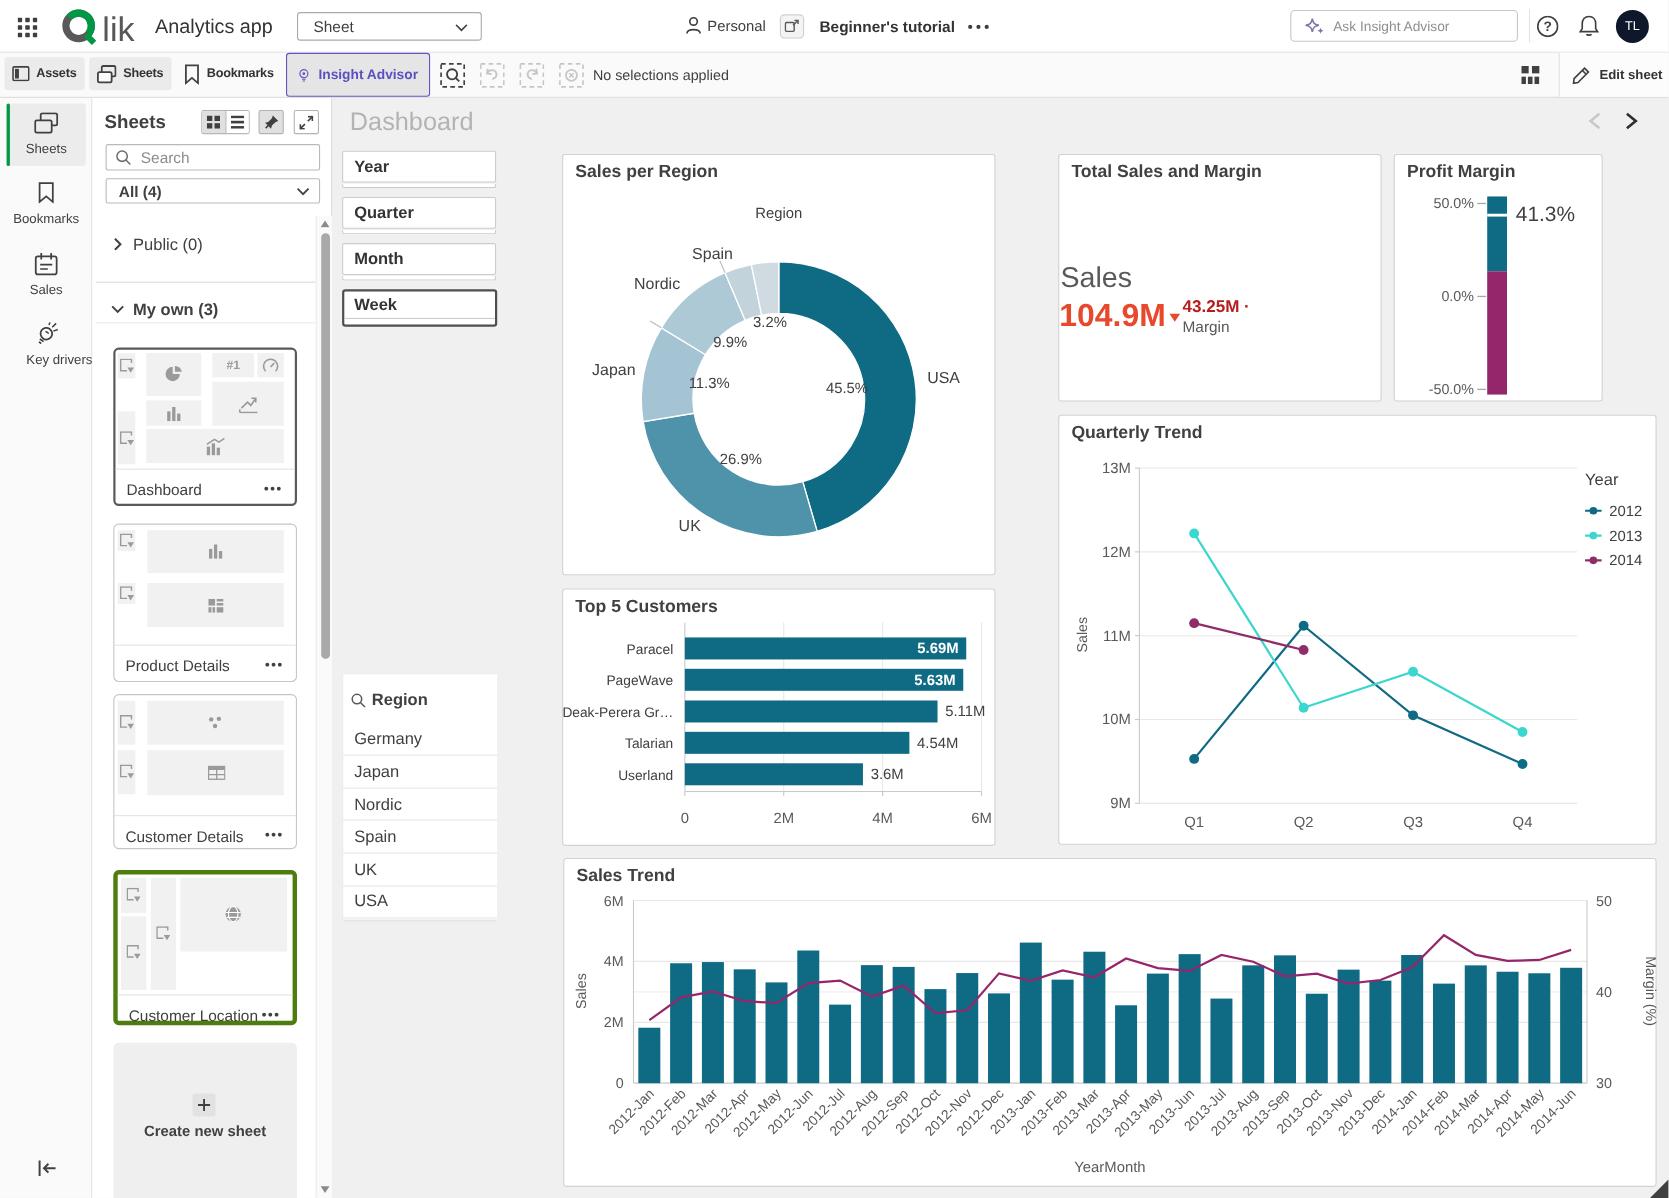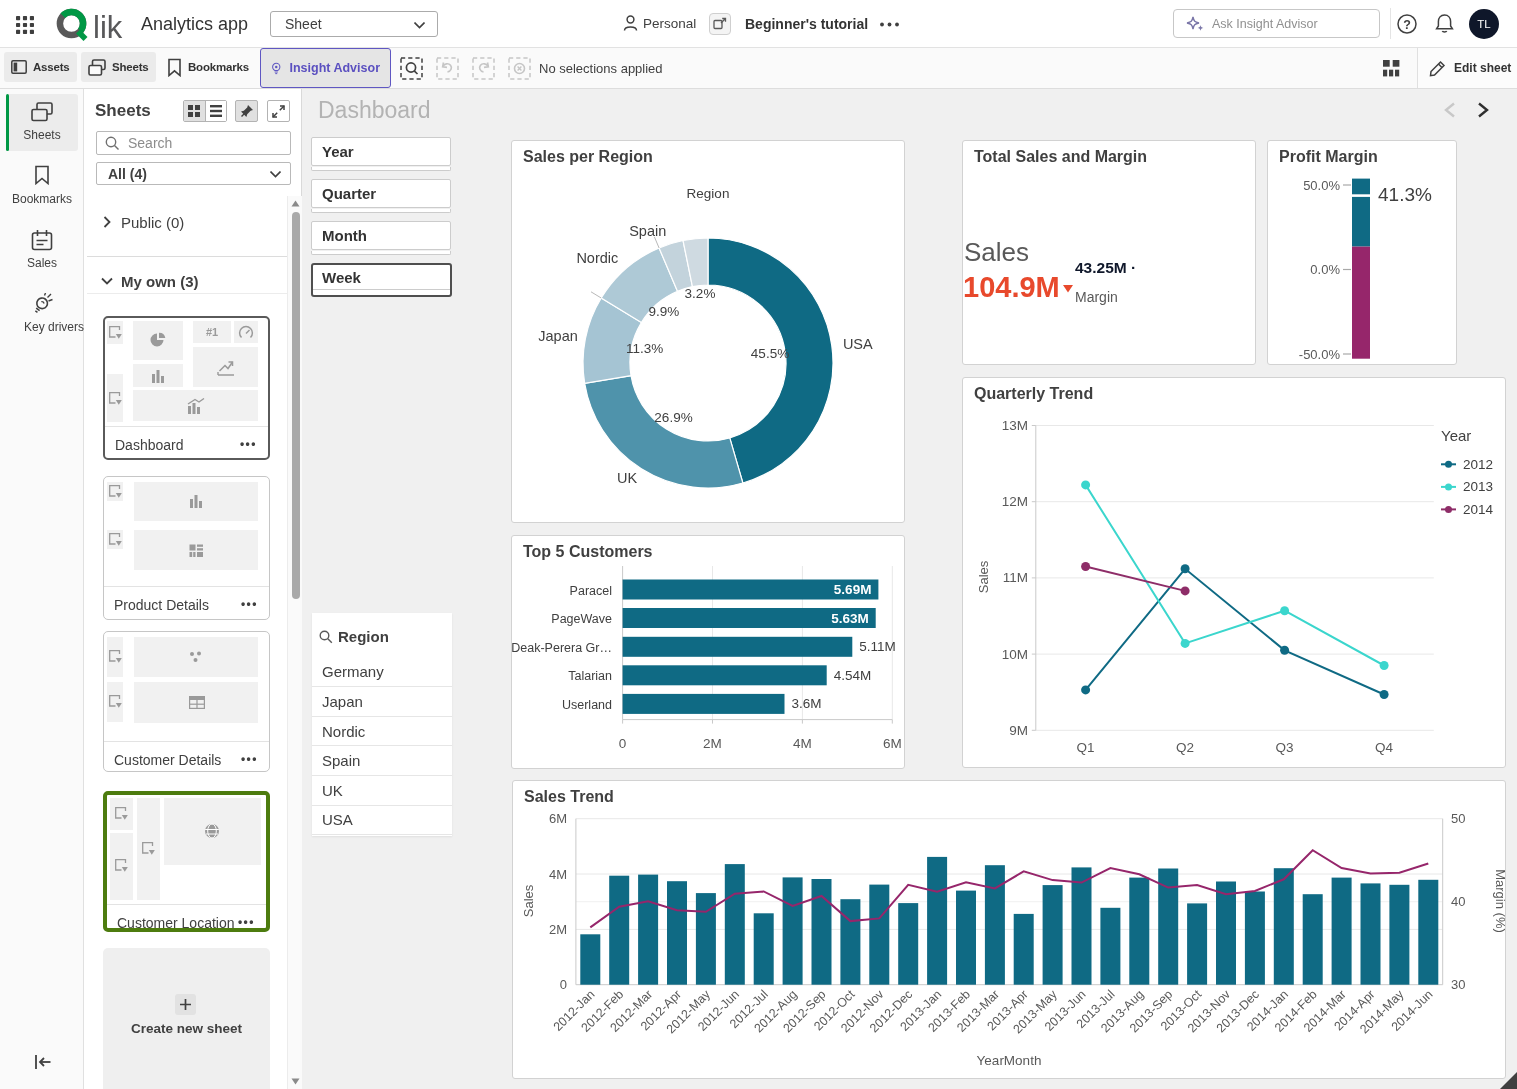--- a/index.html
+++ b/index.html
@@ -455,21 +455,21 @@
 <div class="ctitle" style="left:1279px;top:148px">Profit Margin</div>
 <div class="card" style="left:962px;top:377px;width:544px;height:391px"></div>
 <div class="ctitle" style="left:974px;top:385px">Quarterly Trend</div>
 <div class="card" style="left:512px;top:780px;width:994px;height:299px"></div>
 <div class="ctitle" style="left:524px;top:788px">Sales Trend</div>
 <div class="abs" style="left:964px;top:237px;font-size:26px;color:#595959;z-index:6">Sales</div>
 <div class="abs" style="left:963px;top:271px;font-size:29px;font-weight:700;color:#e8492c;z-index:6">104.9M</div>
 <svg class="abs" style="left:1063px;top:285px;z-index:6" width="10" height="8" viewBox="0 0 10 8">
     <path d="M0 0 H10 L5 7.5 Z" fill="#e8492c"></path>
   </svg>
-<div class="abs" style="left:1075px;top:259px;font-size:15.5px;font-weight:700;color:#0f172a;z-index:6">43.25M ·</div>
+<div class="abs" style="left:1075px;top:271px;font-size:15.5px;font-weight:700;color:#b91c1c;z-index:6">43.25M ·</div>
 <div class="abs" style="left:1075px;top:289px;font-size:14px;color:#595959;z-index:6">Margin</div>
 
 <svg style="position:absolute;left:0;top:0;z-index:5;pointer-events:none" width="1517" height="1089" viewBox="0 0 1517 1089" font-family="'Liberation Sans',sans-serif">
     <path d="M708.00 238.00 A125 125 0 0 1 742.87 483.04 L729.76 437.90 A78 78 0 0 0 708.00 285.00 Z" fill="#0f6a84" stroke="#ffffff" stroke-width="1.2"></path>
 <path d="M742.87 483.04 A125 125 0 0 1 584.66 383.33 L631.04 375.69 A78 78 0 0 0 729.76 437.90 Z" fill="#4f93ab" stroke="#ffffff" stroke-width="1.2"></path>
 <path d="M584.66 383.33 A125 125 0 0 1 601.22 298.02 L641.37 322.45 A78 78 0 0 0 631.04 375.69 Z" fill="#a5c4d3" stroke="#ffffff" stroke-width="1.2"></path>
 <path d="M601.22 298.02 A125 125 0 0 1 659.08 247.97 L677.47 291.22 A78 78 0 0 0 641.37 322.45 Z" fill="#aec9d6" stroke="#ffffff" stroke-width="1.2"></path>
 <path d="M659.08 247.97 A125 125 0 0 1 683.04 240.52 L692.42 286.57 A78 78 0 0 0 677.47 291.22 Z" fill="#c3d3dc" stroke="#ffffff" stroke-width="1.2"></path>
 <path d="M683.04 240.52 A125 125 0 0 1 708.00 238.00 L708.00 285.00 A78 78 0 0 0 692.42 286.57 Z" fill="#cfdae1" stroke="#ffffff" stroke-width="1.2"></path>
 <line x1="601.2" y1="298.0" x2="591.0" y2="291.8" stroke="#b9b9b9" stroke-width="1"></line>

